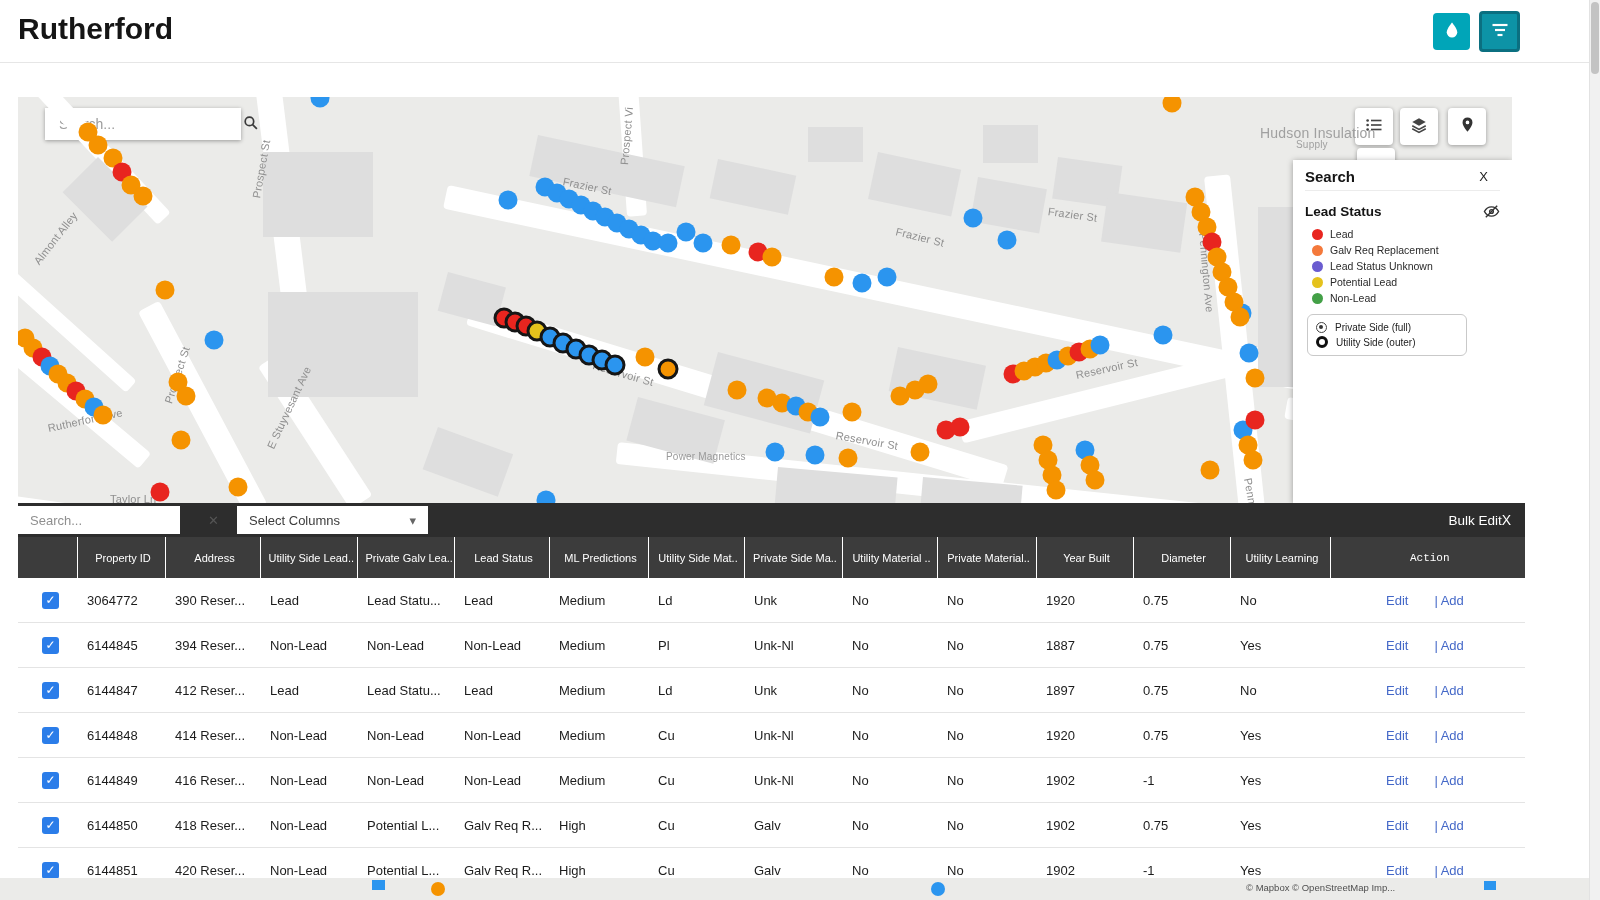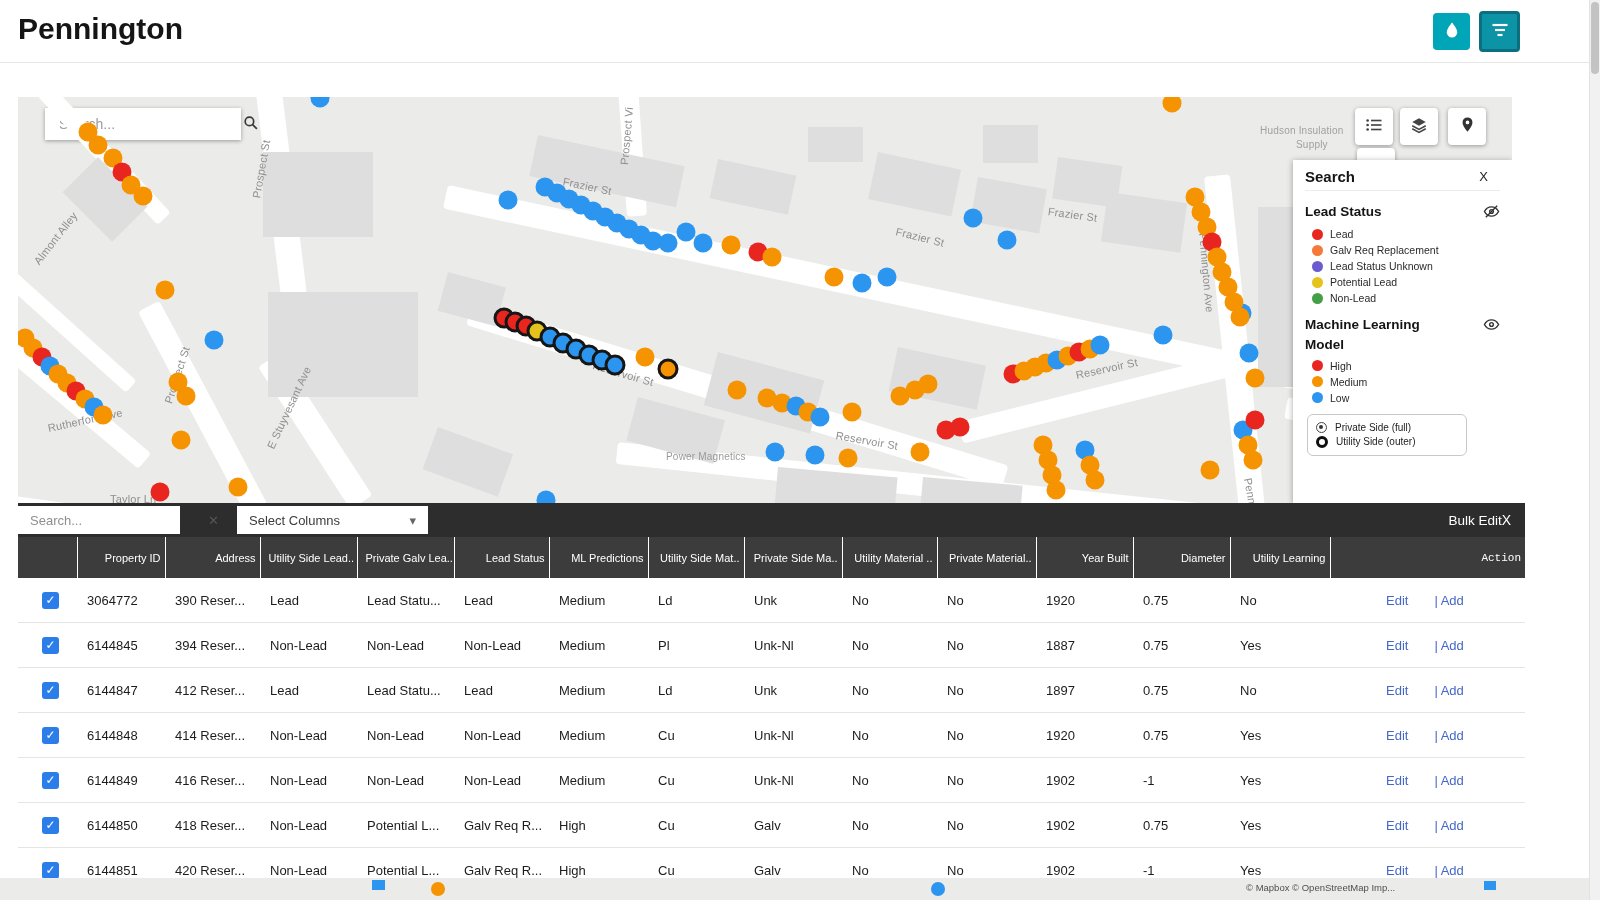--- a/index.html
+++ b/index.html
@@ -45,41 +45,41 @@
   .tb-search input{flex:1;border:0;outline:0;font-size:13px;background:transparent;font-family:"Liberation Sans",sans-serif;color:#333;}
   .tb-search input::placeholder{color:#8f8f8f;}
   .tb-clear{color:#555;font-size:13px;cursor:pointer;}
   .sel-cols{width:191px;height:28px;background:#fff;margin-left:57px;display:flex;align-items:center;justify-content:space-between;padding:0 12px;box-sizing:border-box;font-size:13px;color:#3c3c3c;cursor:pointer;}
   .chev{color:#666;font-size:13px;}
   .tb-right{margin-left:auto;display:flex;align-items:center;padding-right:14px;}
   .bulk{color:#fff;font-size:13.5px;cursor:pointer;}
   .tb-x{color:#fff;font-size:14px;cursor:pointer;}
   
   table.grid{position:absolute;left:18px;top:537px;width:1507px;border-collapse:collapse;table-layout:fixed;background:#fff;}
-  table.grid th{background:#3c3c3c;color:#fff;font-size:11px;font-weight:400;text-align:right;height:41px;padding:0 4px 0 8px;border-right:1px solid rgba(255,255,255,.75);overflow:hidden;white-space:nowrap;}
+  table.grid th{background:#3c3c3c;color:#fff;font-size:11px;font-weight:400;text-align:center;height:41px;padding:0 4px 0 8px;border-right:1px solid rgba(255,255,255,.75);overflow:hidden;white-space:nowrap;}
   table.grid th:last-child{border-right:0;font-family:Liberation Mono, monospace;}
   table.grid td{height:44px;font-size:13px;color:#1c1c1c;padding:0 4px 0 10px;border-bottom:1px solid #e4e4e4;overflow:hidden;white-space:nowrap;}
   .cb-cell{text-align:center;}
   .cb{display:inline-block;width:17px;height:17px;border-radius:3px;background:#2b7de9;color:#fff;font-size:12px;line-height:17px;text-align:center;cursor:pointer;}
   .action-cell{padding-left:56px !important;}
   .lnk{color:#4468c8;cursor:pointer;}
   .lnk.add{margin-left:26px;}
   
   .bstrip{position:absolute;left:0;top:878px;width:1590px;height:22px;background:#ebebe9;overflow:hidden;}
   .attr{position:absolute;left:1246px;top:4px;font-size:9.5px;color:#4f4f4f;}
   .frag{position:absolute;}
   
   .vscroll{position:absolute;right:0;top:0;width:10px;height:900px;background:#f1f1f1;border-left:1px solid #e2e2e2;}
   .vthumb{position:absolute;right:1px;top:2px;width:8px;height:72px;background:#c3c3c3;border-radius:4px;cursor:pointer;}
 </style>
 </head>
 <body>
 
 <div class="header">
-  <div class="app-title">Pennington</div>
+  <div class="app-title">Rutherford</div>
   <div class="hdr-btn drop">
     <span><svg width="18" height="20" viewBox="0 0 24 24">
           <path d="M12 2C12 2 5 10.2 5 15a7 7 0 0 0 14 0C19 10.2 12 2 12 2z" fill="#fff"></path>
         </svg></span>
   </div>
   <div class="hdr-btn filter">
     <span><svg width="20" height="16" viewBox="0 0 24 18">
           <line x1="3" y1="3" x2="21" y2="3" stroke="#fff" stroke-width="2.6"></line>
           <line x1="6" y1="9" x2="18" y2="9" stroke="#fff" stroke-width="2.6"></line>
           <line x1="9" y1="15" x2="15" y2="15" stroke="#fff" stroke-width="2.6"></line>
@@ -163,21 +163,21 @@
     <div class="mlabel" style="left: 545px; top: 78px; transform: rotate(12deg);">Frazier St</div>
     <div class="mlabel" style="left: 878px; top: 128px; transform: rotate(14deg);">Frazier St</div>
     <div class="mlabel" style="left: 1030px; top: 108px; transform: rotate(8deg);">Frazier St</div>
     <div class="mlabel" style="left: 606px; top: 62px; transform: rotate(-85deg);">Prospect Vi</div>
     <div class="mlabel" style="left: 575px; top: 262px; transform: rotate(16deg);">Reservoir St</div>
     <div class="mlabel" style="left: 818px; top: 332px; transform: rotate(10deg);">Reservoir St</div>
     <div class="mlabel" style="left: 1058px; top: 272px; transform: rotate(-12deg);">Reservoir St</div>
     <div class="mlabel" style="left: 1185px; top: 130px; transform: rotate(85deg);">Pennington Ave</div>
     <div class="mlabel" style="left: 648px; top: 354px; transform: rotate(0deg); font-size: 10px; color: rgb(154, 154, 154);">Power Magnetics</div>
     <div class="mlabel" style="left: 92px; top: 396px; transform: rotate(0deg);">Taylor Ln</div>
-    <div class="mlabel" style="left: 1242px; top: 28px; transform: rotate(0deg); font-size: 10px; color: rgb(160, 160, 160);">Hudson Insulation</div>
+    <div class="mlabel" style="left: 1242px; top: 28px; transform: rotate(0deg); font-size: 14px; color: rgb(160, 160, 160);">Hudson Insulation</div>
     <div class="mlabel" style="left: 1278px; top: 42px; transform: rotate(0deg); font-size: 10px; color: rgb(160, 160, 160);">Supply</div>
     <div class="mlabel" style="left: 1230px; top: 375px; transform: rotate(80deg);">Penn</div>
     <div class="marker" style="left: 70px; top: 35px; background: rgb(245, 147, 0);"></div>
     <div class="marker" style="left: 80px; top: 48px; background: rgb(245, 147, 0);"></div>
     <div class="marker" style="left: 95px; top: 61px; background: rgb(245, 147, 0);"></div>
     <div class="marker" style="left: 104px; top: 75px; background: rgb(232, 37, 31);"></div>
     <div class="marker" style="left: 113px; top: 88px; background: rgb(245, 147, 0);"></div>
     <div class="marker" style="left: 125px; top: 99px; background: rgb(245, 147, 0);"></div>
     <div class="marker" style="left: 147px; top: 193px; background: rgb(245, 147, 0);"></div>
     <div class="marker" style="left: 7px; top: 241px; background: rgb(245, 147, 0);"></div>
@@ -314,41 +314,20 @@
           </div>
           <div class="item">
             <span class="dot" style="background:#e5c21c"></span>
             <span>Potential Lead</span>
           </div>
           <div class="item">
             <span class="dot" style="background:#43a047"></span>
             <span>Non-Lead</span>
           </div>
         </div>
-        <div class="lsec">
-          <div class="sec-head">
-            <span class="sec-title">Machine Learning Model</span>
-            <span class="eye"><svg width="17" height="17" viewBox="0 0 24 24" fill="none" stroke="#333" stroke-width="2">
-                <path d="M2 12s3.5-6.5 10-6.5S22 12 22 12s-3.5 6.5-10 6.5S2 12 2 12z"></path>
-                <circle cx="12" cy="12" r="2.6"></circle>
-              </svg></span>
-          </div>
-          <div class="item">
-            <span class="dot" style="background:#e8251f"></span>
-            <span>High</span>
-          </div>
-          <div class="item">
-            <span class="dot" style="background:#f59300"></span>
-            <span>Medium</span>
-          </div>
-          <div class="item">
-            <span class="dot" style="background:#2b95ef"></span>
-            <span>Low</span>
-          </div>
-        </div>
       </div>
     <div class="radio-box">
         <div class="radio-row">
           <span class="r-dot"></span>
           <span>Private Side (full)</span>
         </div>
         <div class="radio-row">
           <span class="r-ring"></span>
           <span>Utility Side (outer)</span>
         </div>

